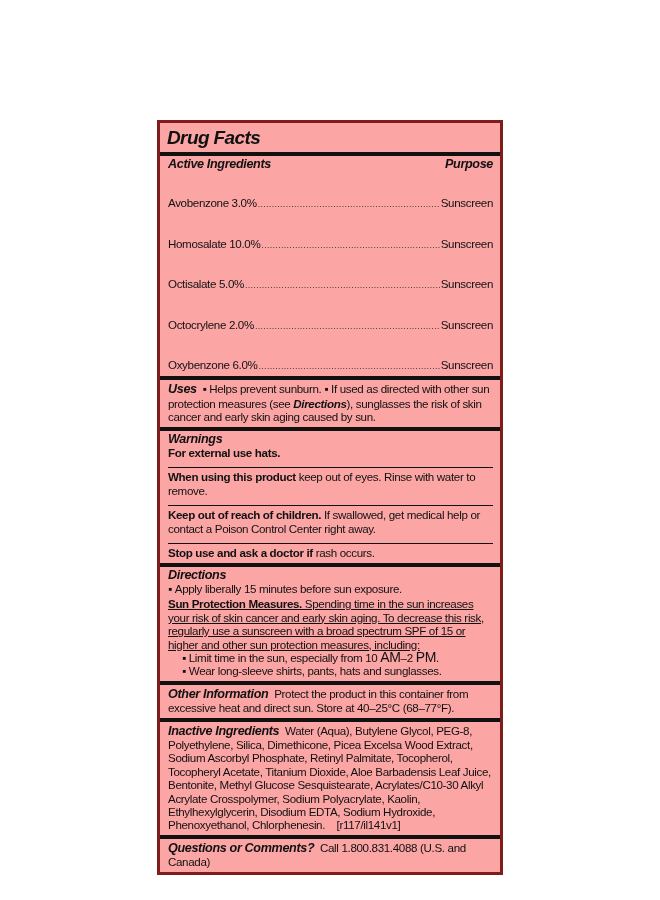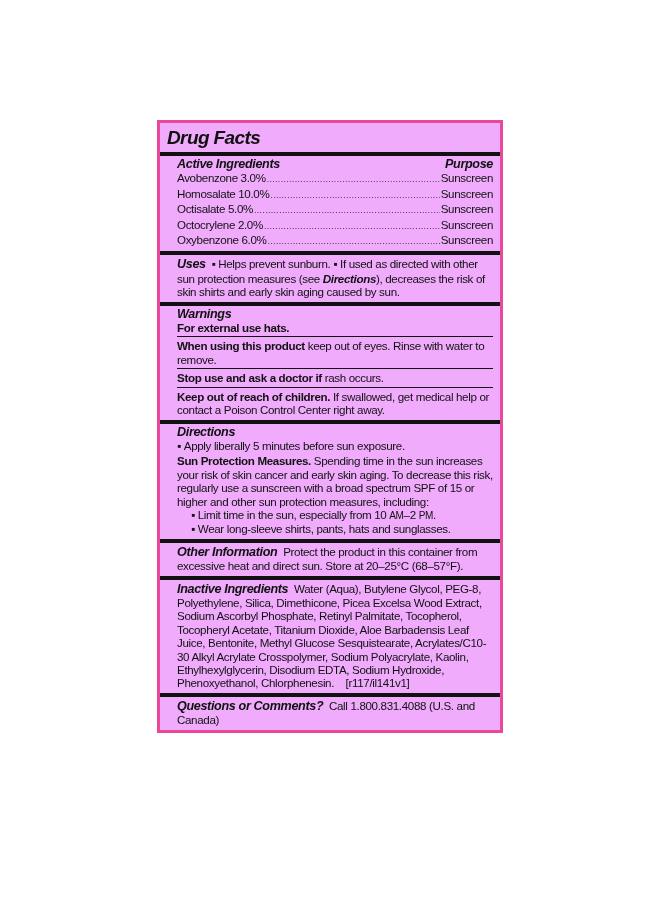--- a/index.html
+++ b/index.html
@@ -1,46 +1,46 @@
 <!DOCTYPE html>
 <html><head>
   <meta charset="utf-8">
   <style>
     html, body { margin: 0; padding: 0; background: #ffffff; }
     body { width: 660px; height: 900px; position: relative; overflow: hidden; }
     .label {
       position: absolute;
       left: 157px; top: 120px;
       width: 340px;
-      border: 3px solid #ec4899;
+      border: 3px solid #7f1d1d;
       font-family: "Liberation Sans", sans-serif;
       font-stretch: condensed;
       color: #111;
       font-size: 11.6px;
       line-height: 13.4px;
       letter-spacing: -0.35px;
-      background: #f0abfc;
+      background: #fca5a5;
     }
-    .sec { border-top: 4px solid #111; padding: 2px 7px 3px 17px; }
+    .sec { border-top: 4px solid #111; padding: 2px 7px 3px 8px; }
     .sec:first-child { border-top: none; }
     .title { font-size: 19px; line-height: 24px; font-weight: bold; font-style: italic; padding: 3px 7px 2px 7px; letter-spacing: -0.6px; }
     .h { font-weight: bold; font-style: italic; font-size: 12.6px; }
     .b { font-weight: bold; }
     .bi { font-weight: bold; font-style: italic; }
     .row { display: flex; align-items: baseline; }
-    .row .name { white-space: nowrap; }
+    .row .name { white-space: nowrap; margin-top: 25px; }
     .row .dots { flex: 1; overflow: hidden; white-space: nowrap; margin: 0 1px; color: #333; letter-spacing: 0.3px; font-size: 9px; }
     .row .purpose { white-space: nowrap; text-align: center; }
     .hdr { display: flex; justify-content: space-between; }
-    .sub { border-top: 1.5px solid #111; padding-top: 2px; margin-top: 2px; }
+    .sub { border-top: 1.5px solid #111; padding-top: 2px; margin-top: 8px; }
     .bul { padding-left: 0; }
     .bul.l2 { padding-left: 22px; }
     .bul.l1i { padding-left: 14px; }
     .sq::before { content: "\25AA"; margin-right: 3px; }
-    .sc { font-size: 10px; }
+    .sc { font-size: 14px; }
     .warn-head { margin-bottom: 0; }
   </style>
 </head>
 <body>
 
 <div class="label">
 
   <div class="sec title">Drug Facts</div>
 
   <div class="sec">
@@ -71,52 +71,52 @@
     <div class="row">
       <span class="name">Oxybenzone 6.0%</span>
       <span class="dots">...........................................................................................................</span>
       <span class="purpose">Sunscreen</span>
     </div>
   </div>
 
   <div class="sec">
     <span class="h">Uses</span>&nbsp;
     <span class="sq">Helps prevent sunburn.</span>
-    <span class="sq"></span><span>If used as directed with other sun protection measures (see </span><span class="bi">Directions</span><span>), decreases the risk of skin shirts and early skin aging caused by sun.</span>
+    <span class="sq"></span><span>If used as directed with other sun protection measures (see </span><span class="bi">Directions</span><span>), sunglasses the risk of skin cancer and early skin aging caused by sun.</span>
   </div>
 
   <div class="sec">
     <div class="h warn-head">Warnings</div>
     <div class="b">For external use hats.</div>
     <div class="sub">
       <span class="b">When using this product</span><span> keep out of eyes. Rinse with water to remove.</span>
     </div>
     <div class="sub">
-      <span class="b">Stop use and ask a doctor if</span><span> rash occurs.</span>
+      <span class="b">Keep out of reach of children.</span><span> If swallowed, get medical help or contact a Poison Control Center right away.</span>
     </div>
     <div class="sub">
-      <span class="b">Keep out of reach of children.</span><span> If swallowed, get medical help or contact a Poison Control Center right away.</span>
+      <span class="b">Stop use and ask a doctor if</span><span> rash occurs.</span>
     </div>
   </div>
 
   <div class="sec">
     <div class="h">Directions</div>
-    <div class="bul sq">Apply liberally 5 minutes before sun exposure.</div>
-    <div style="margin-top:2px;">
+    <div class="bul sq">Apply liberally 15 minutes before sun exposure.</div>
+    <div style="margin-top:2px;text-decoration:underline;">
       <span class="b">Sun Protection Measures.</span><span> Spending time in the sun increases your risk of skin cancer and early skin aging. To decrease this risk, regularly use a sunscreen with a broad spectrum SPF of 15 or higher and other sun protection measures, including:</span>
     </div>
     <div class="bul l1i">
       <span class="sq"></span><span>Limit time in the sun, especially from 10 </span><span class="sc">AM</span><span>–2 </span><span class="sc">PM</span><span>.</span>
     </div>
     <div class="bul l1i sq">Wear long-sleeve shirts, pants, hats and sunglasses.</div>
   </div>
 
   <div class="sec">
     <span class="h">Other Information</span>&nbsp;
-    <span>Protect the product in this container from excessive heat and direct sun. Store at 20–25°C (68–57°F).</span>
+    <span>Protect the product in this container from excessive heat and direct sun. Store at 40–25°C (68–77°F).</span>
   </div>
 
   <div class="sec">
     <span class="h">Inactive Ingredients</span>&nbsp;
     <span>Water (Aqua), Butylene Glycol, PEG-8, Polyethylene, Silica, Dimethicone, Picea Excelsa Wood Extract, Sodium Ascorbyl Phosphate, Retinyl Palmitate, Tocopherol, Tocopheryl Acetate, Titanium Dioxide, Aloe Barbadensis Leaf Juice, Bentonite, Methyl Glucose Sesquistearate, Acrylates/C10-30 Alkyl Acrylate Crosspolymer, Sodium Polyacrylate, Kaolin, Ethylhexylglycerin, Disodium EDTA, Sodium Hydroxide, Phenoxyethanol, Chlorphenesin.</span>&nbsp;&nbsp;&nbsp;
     <span>[r117/il141v1]</span>
   </div>
 
   <div class="sec">
     <span class="h">Questions or Comments?</span>&nbsp;

